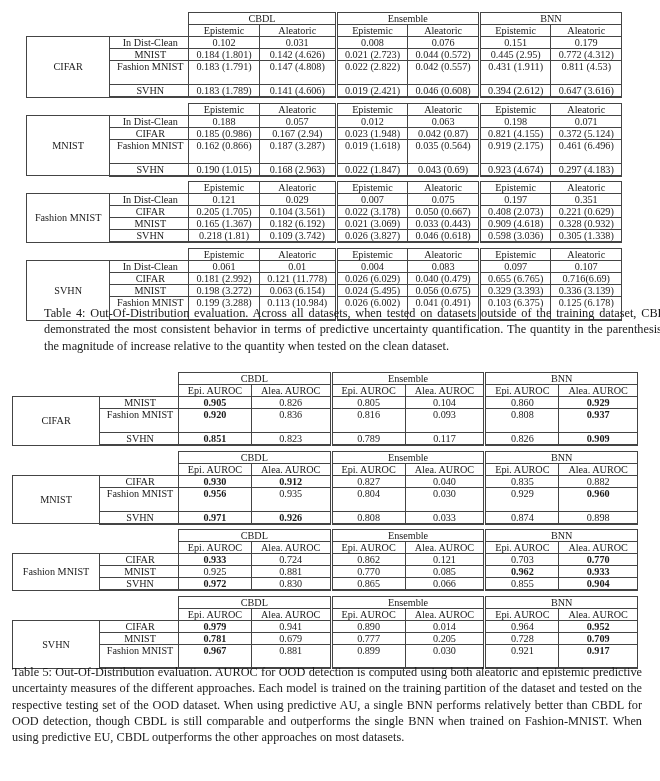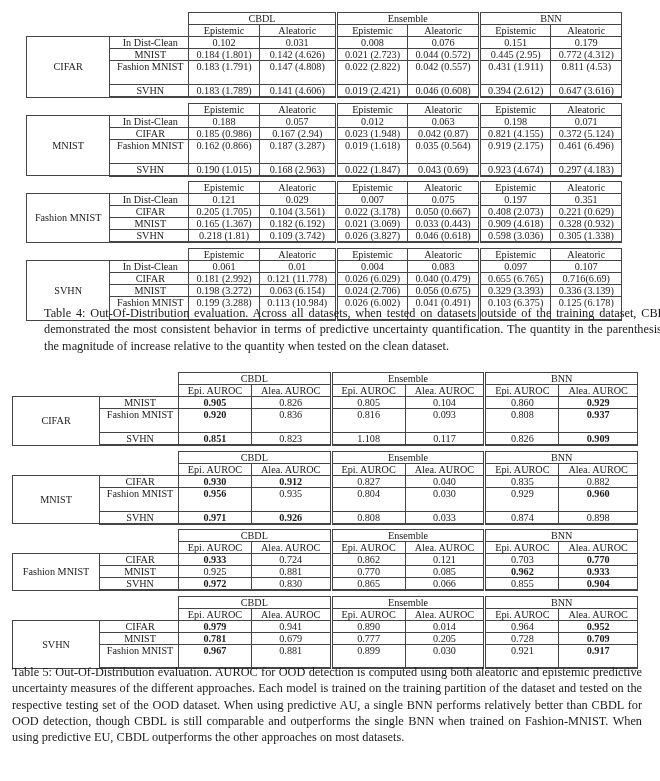--- a/index.html
+++ b/index.html
@@ -199,21 +199,21 @@
         <td class="dbl-r">0.121 (11.778)</td>
         <td class="">0.026 (6.029)</td>
         <td class="dbl-r">0.040 (0.479)</td>
         <td class="">0.655 (6.765)</td>
         <td class="">0.716(6.69)</td>
       </tr>
       <tr class="" style="height:12px">
         <td class="sub" style="">MNIST</td>
         <td class="">0.198 (3.272)</td>
         <td class="dbl-r">0.063 (6.154)</td>
-        <td class="">0.024 (2.706)</td>
+        <td class="">0.024 (5.495)</td>
         <td class="dbl-r">0.056 (0.675)</td>
         <td class="">0.329 (3.393)</td>
         <td class="">0.336 (3.139)</td>
       </tr>
       <tr class="block-end" style="height:24px">
         <td class="sub" style="white-space:normal;width:70px;">Fashion MNIST</td>
         <td class="">0.199 (3.288)</td>
         <td class="dbl-r">0.113 (10.984)</td>
         <td class="">0.026 (6.002)</td>
         <td class="dbl-r">0.041 (0.491)</td>
@@ -257,21 +257,21 @@
         <td class="dbl-r">0.836</td>
         <td class="">0.816</td>
         <td class="dbl-r">0.093</td>
         <td class="">0.808</td>
         <td class="bold ">0.937</td>
       </tr>
       <tr class="block-end" style="height:12px">
         <td class="sub" style="">SVHN</td>
         <td class="bold ">0.851</td>
         <td class="dbl-r">0.823</td>
-        <td class="">1.108</td>
+        <td class="">0.789</td>
         <td class="dbl-r">0.117</td>
         <td class="">0.826</td>
         <td class="bold ">0.909</td>
       </tr>
       <tr style="height:6px">
         <td class="blank" colspan="8"></td>
       </tr>
       <tr style="height:12px">
         <td class="blank" colspan="2"></td>
         <td colspan="2" class="dbl-r">CBDL</td>

